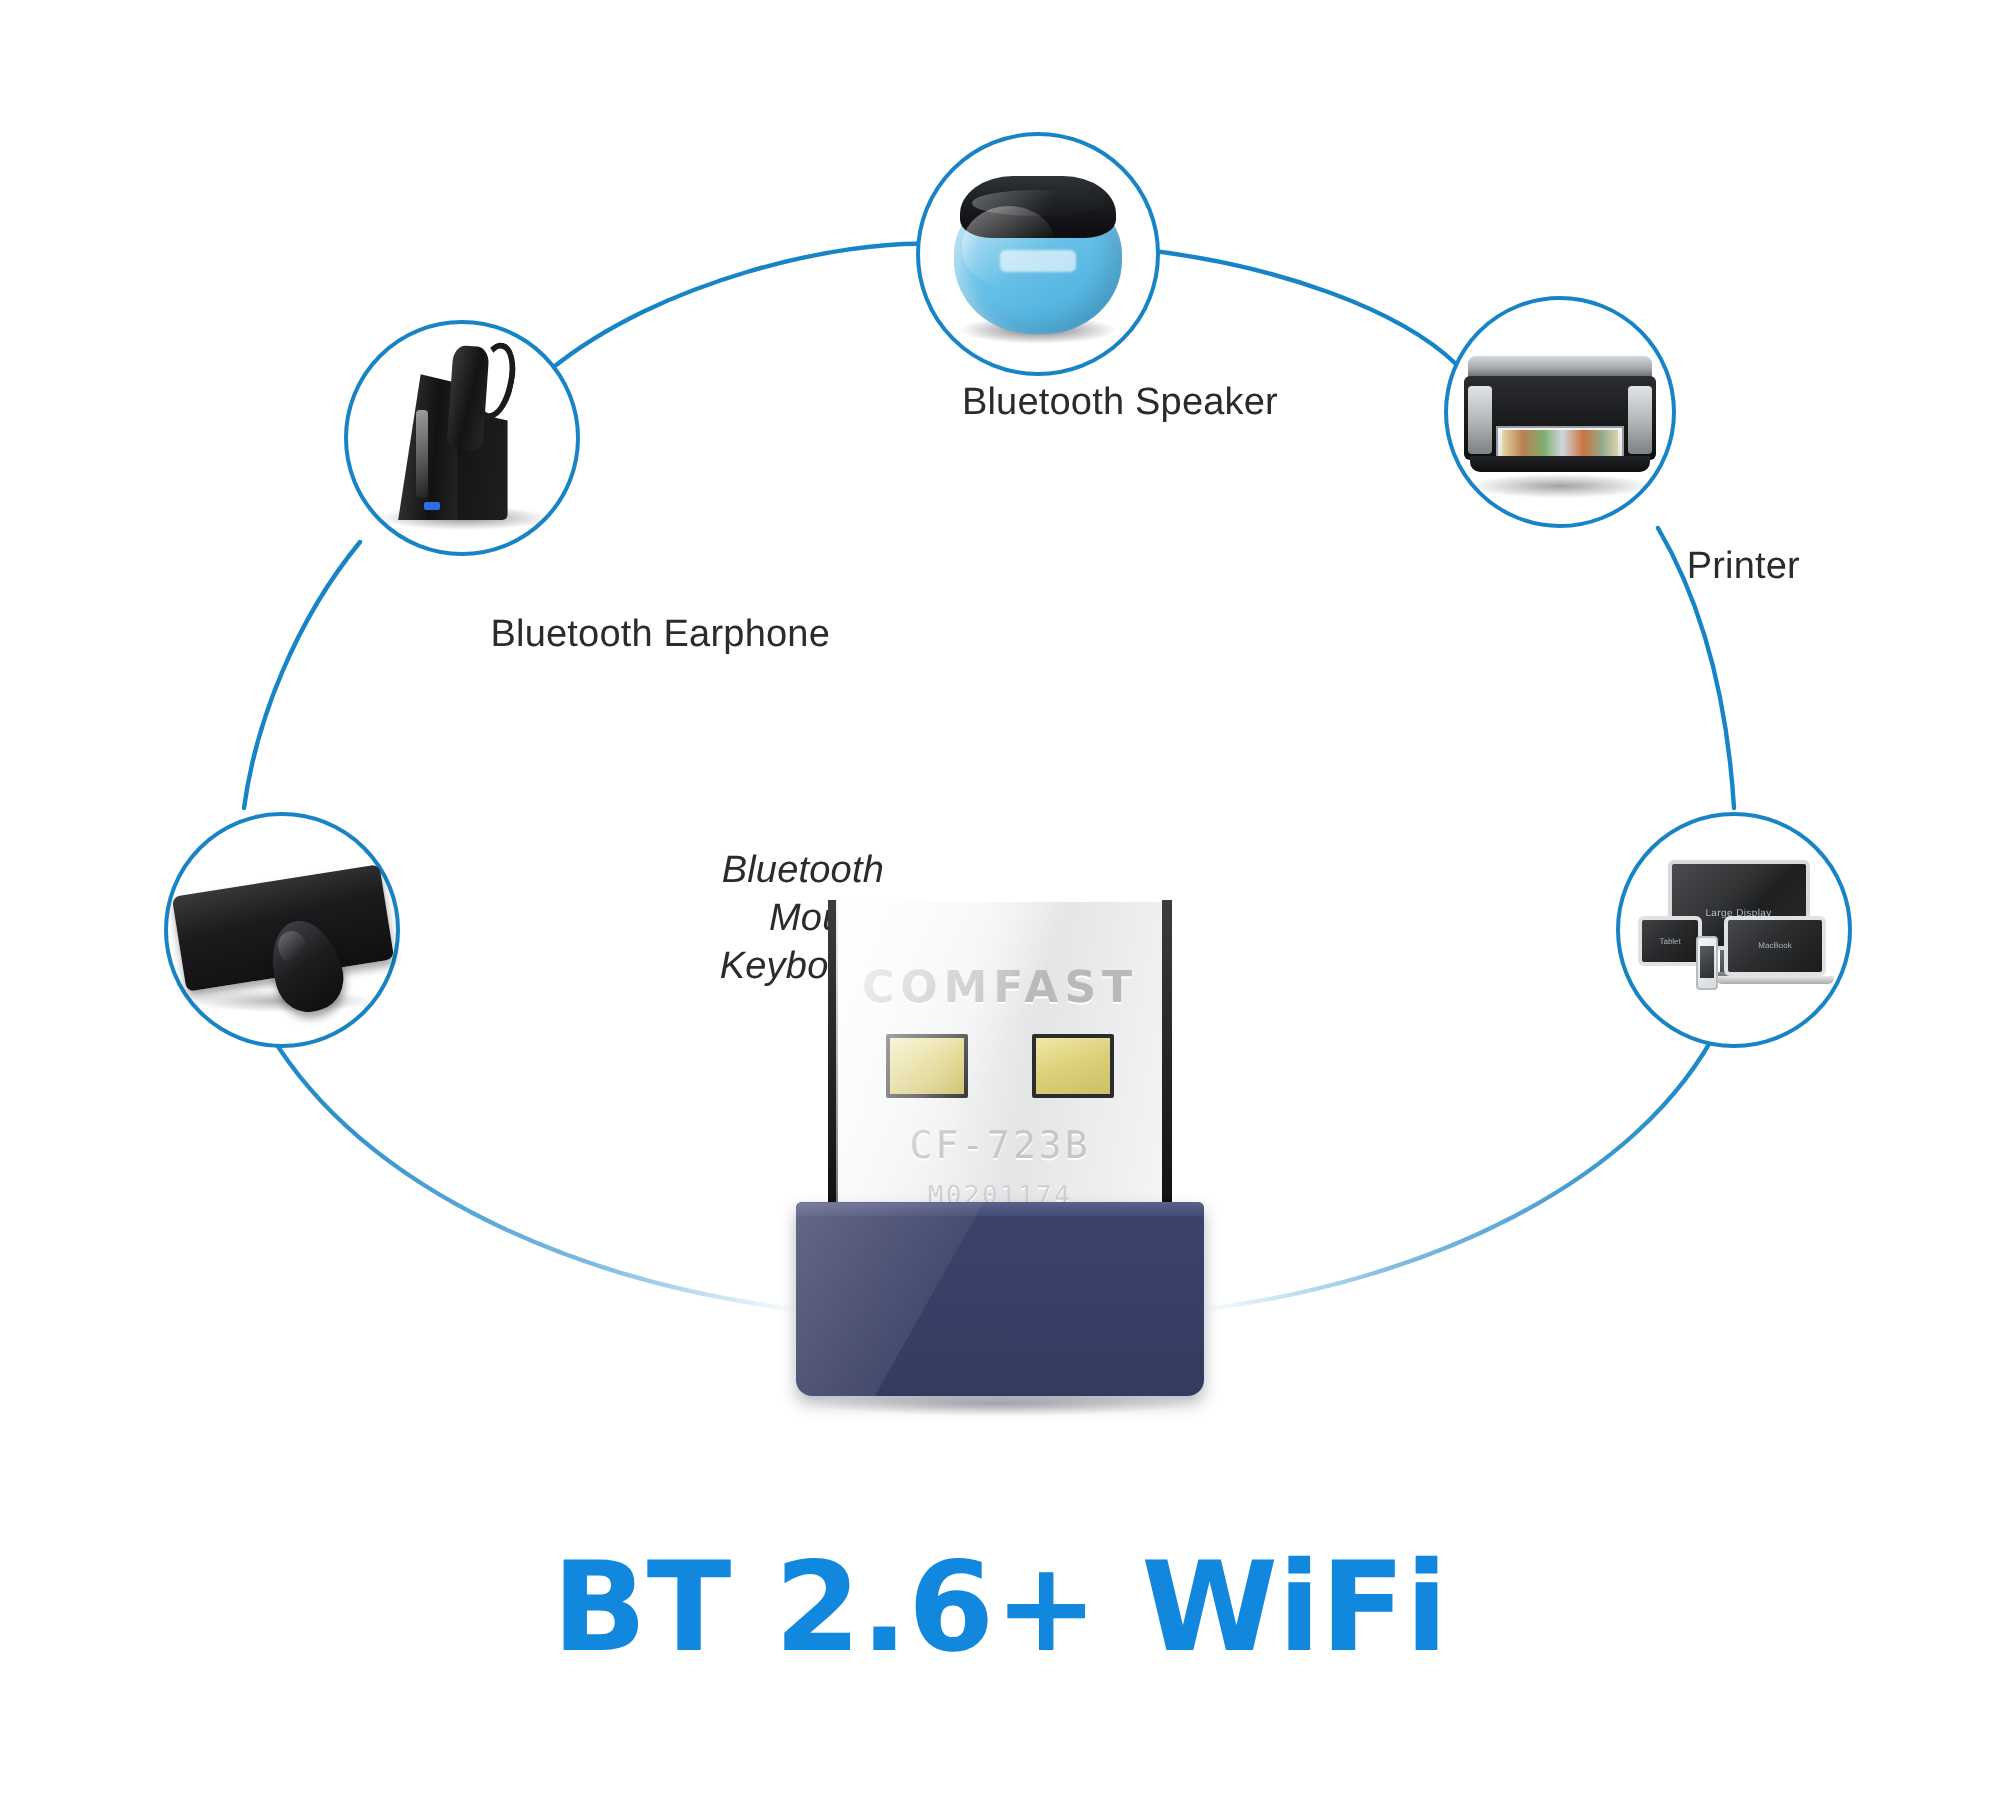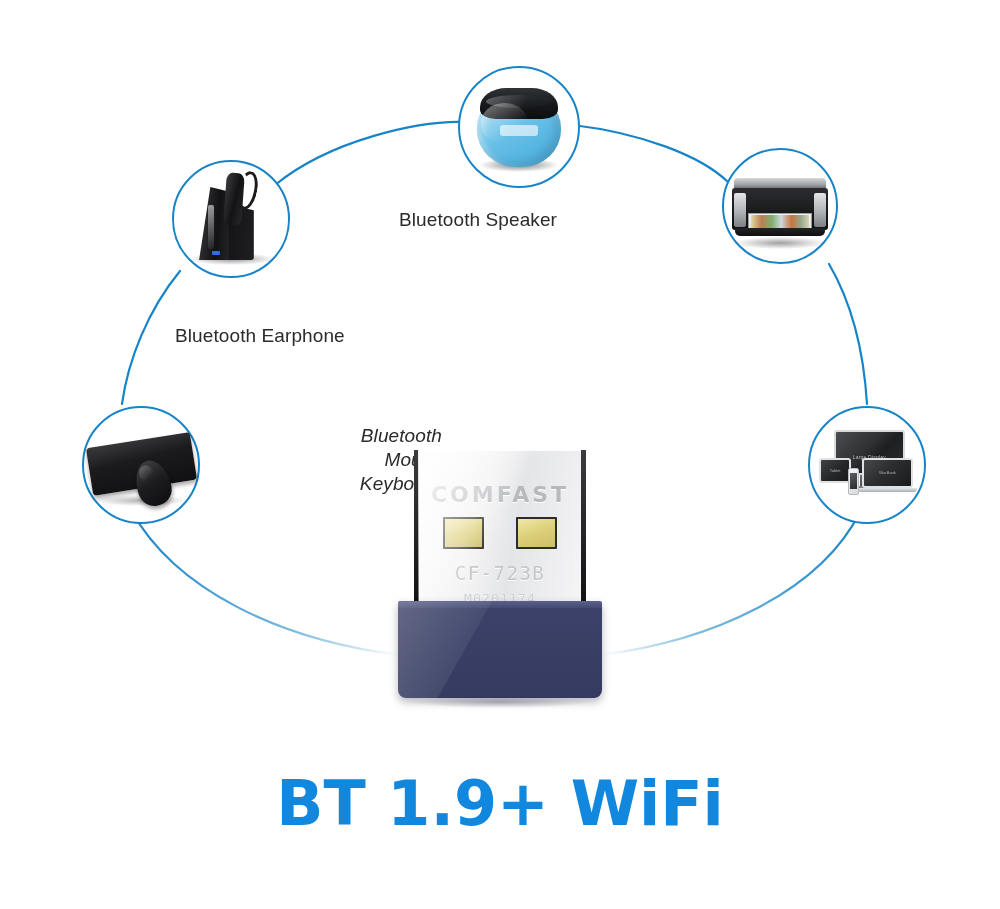--- a/index.html
+++ b/index.html
@@ -32,21 +32,21 @@
 
   
   .label {
     position: absolute;
     color: #2b2b2b;
     font-size: 19px;
     line-height: 24px;
     white-space: pre;
     letter-spacing: .1px;
   }
-  .label.center { text-align: left; margin-top: 18px; }
+  .label.center { text-align: right; }
   .label.right  { text-align: right; }
   .label.left   { text-align: right; font-style: italic; }
 
   
   #title {
     position: absolute;
     left: 0; right: 0;
     top: 767px;
     text-align: center;
     color: #1188dd;
@@ -380,20 +380,21 @@
       <div class="prn-shadow"></div>
       <div class="prn-lid"></div>
       <div class="prn-body"></div>
       <div class="prn-sideL"></div>
       <div class="prn-sideR"></div>
       <div class="prn-tray"></div>
       <div class="prn-photo"></div>
       <div class="prn-base"></div>
     </div>
   </div>
+  <div class="label center" style="left:660px; top:272px; width:240px;">Printer</div>
 
   <div class="node" style="left:82px; top:406px; width:118px; height:118px;">
     <div class="art">
       <div class="kb-shadow"></div>
       <div class="kb-board">
         <div class="kb-keys">
           <i></i>
             <i></i>
             <i></i>
             <i></i>
@@ -494,15 +495,15 @@
       </div>
     <div class="usb-model">CF-723B</div>
     <div class="usb-serial">M0201174</div>
     <div class="usb-gloss"></div>
     <div class="usb-shell">
       <div class="usb-face"></div>
     </div>
     <div class="usb-shadow"></div>
   </div>
 
-  <div id="title">BT 1.9+ WiFi</div>
+  <div id="title">BT 2.6+ WiFi</div>
 
 </div>
 
 </body></html>

